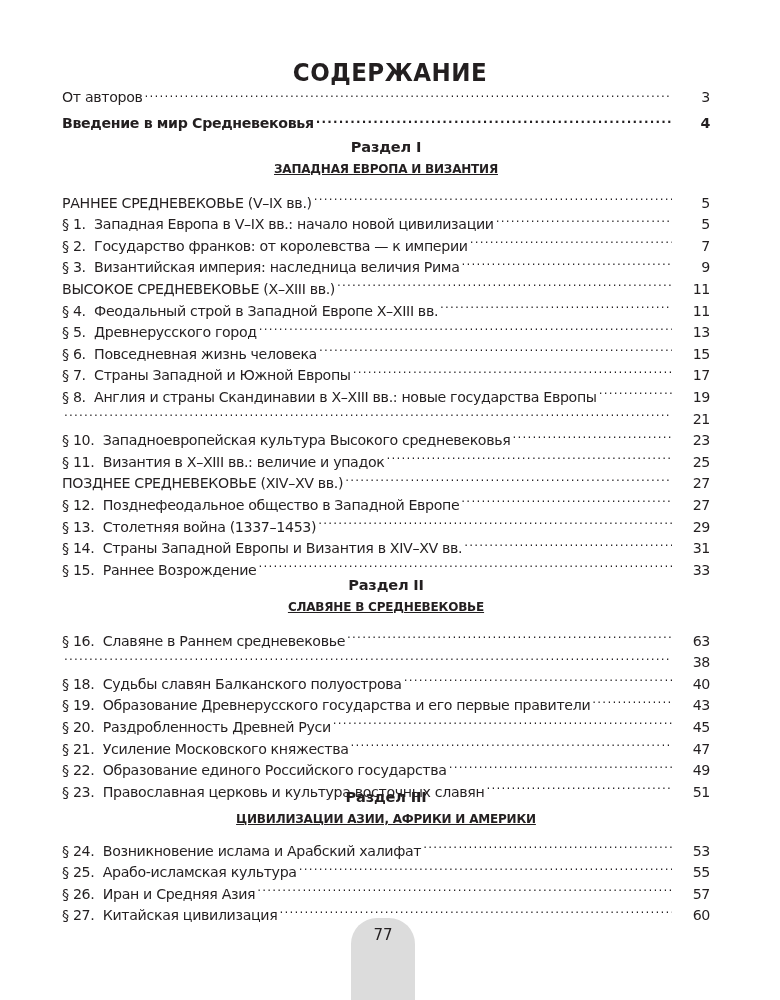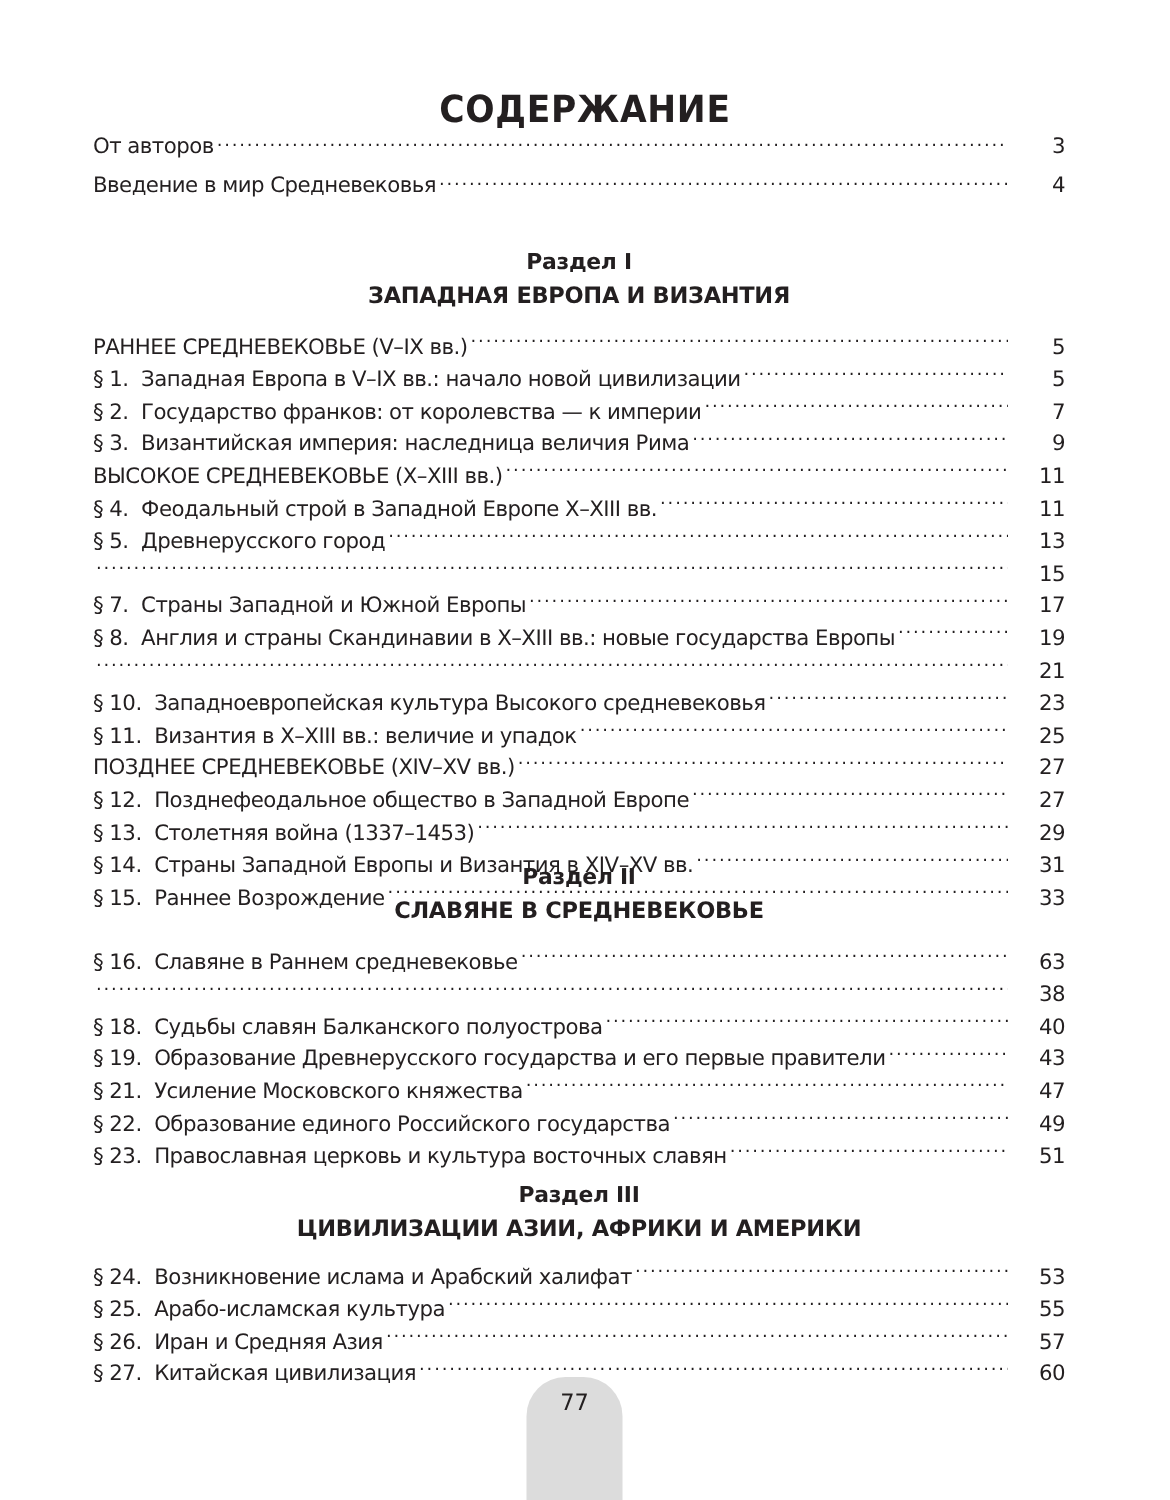--- a/index.html
+++ b/index.html
@@ -22,26 +22,26 @@
   .row .label .num { display: inline-block; }
   .row .dots {
     flex: 1 1 auto; overflow: hidden; margin: 0 2px 0 2px;
     position: relative; height: 21.6px;
   }
   .row .dots::before {
     content: "................................................................................................................................................................................................................................................";
     position: absolute; left: 0; top: 0; letter-spacing: 1.2px; font-size: 12px; color: #231f20;
   }
   .row .page { flex: 0 0 36px; text-align: right; }
-  .row.bold { font-weight: normal; justify-content: flex-end; }
+  .row.bold { font-weight: bold; justify-content: flex-end; }
   .sec-head {
     text-align: center; font-weight: bold; font-size: 14.6px; line-height: 22px;
     font-family: "DejaVu Sans", sans-serif; letter-spacing: -0.2px;
   }
-  .sec-head.big { font-size: 15px; }
+  .sec-head.big { font-size: 12px; text-decoration: underline; }
   .page-tab {
     position: absolute; left: 351px; top: 918px; width: 64px; height: 90px;
     background: #dcdcdc; border-radius: 26px 26px 0 0;
     text-align: center; font-size: 15px; padding-top: 8px; box-sizing: border-box;
     font-family: "DejaVu Sans", sans-serif; color: #231f20;
   }
 </style>
 </head>
 <body>
 
@@ -53,21 +53,21 @@
     <span class="dots"></span>
     <span class="page">3</span>
   </div>
   <div class="row bold" style="height:26px;line-height:26px;">
     <span class="label">Введение в мир Средневековья</span>
     <span class="dots"></span>
     <span class="page">4</span>
   </div>
 </div>
 
-<div class="toc" style="top:164px;">
+<div class="toc" style="top:136px;">
   <div class="sec-head">Раздел I</div>
   <div class="sec-head big">ЗАПАДНАЯ ЕВРОПА И ВИЗАНТИЯ</div>
   <div id="sec0" style="margin-top:6px;">
       <div class="row">
         <span class="label"><span>РАННЕЕ СРЕДНЕВЕКОВЬЕ (V–IX вв.)</span></span>
         <span class="dots"></span>
         <span class="page">5</span>
       </div>
       <div class="row">
         <span class="label"><span class="num">§ 1.</span>&nbsp;&nbsp;<span>Западная Европа в V–IX вв.: начало новой цивилизации</span></span>
@@ -93,20 +93,21 @@
         <span class="label"><span class="num">§ 4.</span>&nbsp;&nbsp;<span>Феодальный строй в Западной Европе X–XIII вв.</span></span>
         <span class="dots"></span>
         <span class="page">11</span>
       </div>
       <div class="row">
         <span class="label"><span class="num">§ 5.</span>&nbsp;&nbsp;<span>Древнерусского город</span></span>
         <span class="dots"></span>
         <span class="page">13</span>
       </div>
       <div class="row">
+        <span class="label"><span class="num">§ 6.</span>&nbsp;&nbsp;<span>Повседневная жизнь человека</span></span>
         <span class="dots"></span>
         <span class="page">15</span>
       </div>
       <div class="row">
         <span class="label"><span class="num">§ 7.</span>&nbsp;&nbsp;<span>Страны Западной и Южной Европы</span></span>
         <span class="dots"></span>
         <span class="page">17</span>
       </div>
       <div class="row">
         <span class="label"><span class="num">§ 8.</span>&nbsp;&nbsp;<span>Англия и страны Скандинавии в X–XIII вв.: новые государства Европы</span></span>
@@ -172,20 +173,25 @@
         <span class="label"><span class="num">§ 18.</span>&nbsp;&nbsp;<span>Судьбы славян Балканского полуострова</span></span>
         <span class="dots"></span>
         <span class="page">40</span>
       </div>
       <div class="row">
         <span class="label"><span class="num">§ 19.</span>&nbsp;&nbsp;<span>Образование Древнерусского государства и его первые правители</span></span>
         <span class="dots"></span>
         <span class="page">43</span>
       </div>
       <div class="row">
+        <span class="label"><span class="num">§ 20.</span>&nbsp;&nbsp;<span>Раздробленность Древней Руси</span></span>
+        <span class="dots"></span>
+        <span class="page">45</span>
+      </div>
+      <div class="row">
         <span class="label"><span class="num">§ 21.</span>&nbsp;&nbsp;<span>Усиление Московского княжества</span></span>
         <span class="dots"></span>
         <span class="page">47</span>
       </div>
       <div class="row">
         <span class="label"><span class="num">§ 22.</span>&nbsp;&nbsp;<span>Образование единого Российского государства</span></span>
         <span class="dots"></span>
         <span class="page">49</span>
       </div>
       <div class="row">

